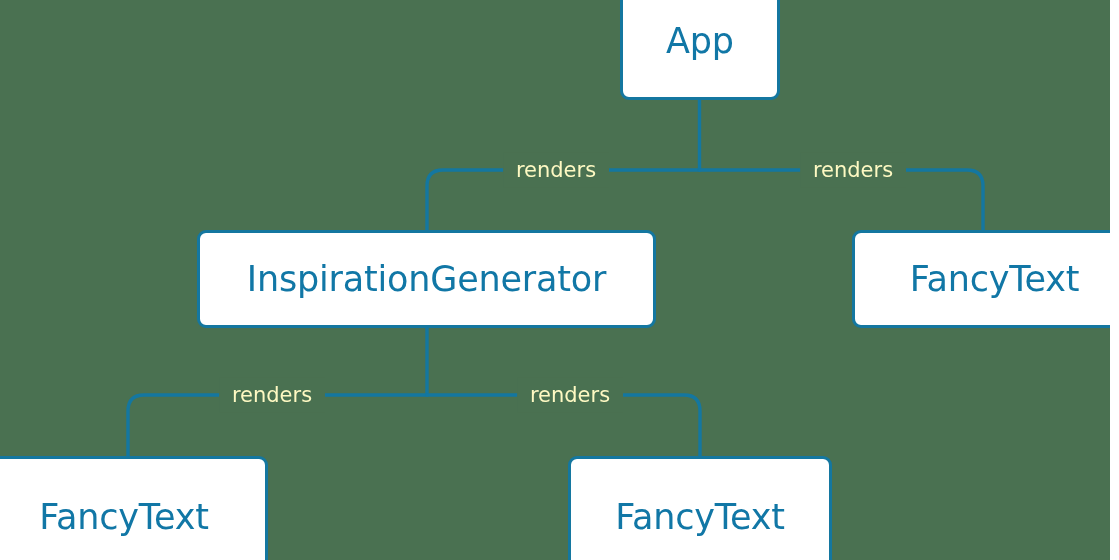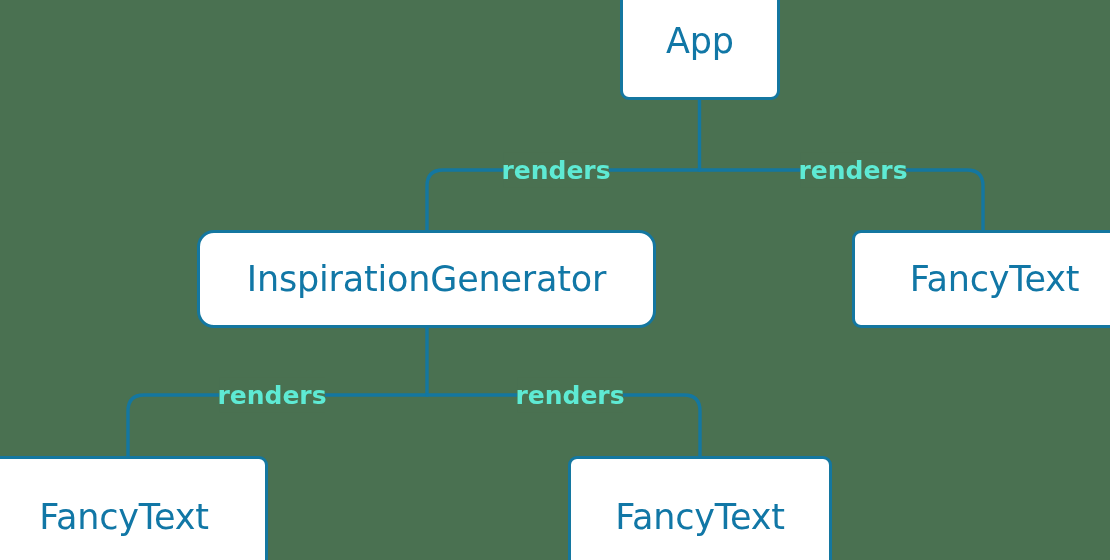--- a/index.html
+++ b/index.html
@@ -41,32 +41,32 @@
   .node-label {
     color: #1177a6;
     font-size: 35px;
     font-weight: 400;
     letter-spacing: -0.2px;
     line-height: 1;
     white-space: nowrap;
   }
   .edge-label {
     position: absolute;
-    color: #5eead4;
-    font-size: 25px;
-    font-weight: 700;
+    color: #fef9c3;
+    font-size: 21px;
+    font-weight: 400;
     line-height: 1;
     white-space: nowrap;
     z-index: 4;
     transform: translate(-50%, -50%);
   }
 
   
   #node-app          { left: 620px; top: -18px;  width: 160px; height: 118px; }
-  #node-inspiration  { left: 197px; top: 230px;  width: 459px; height: 98px; border-radius: 17px;  }
+  #node-inspiration  { left: 197px; top: 230px;  width: 459px; height: 98px;  }
   #node-fancytext-1  { left: 852px; top: 230px;  width: 285px; height: 98px;  }
   #node-fancytext-2  { left: -20px; top: 456px;  width: 288px; height: 122px; }
   #node-copyright    { left: 568px; top: 456px;  width: 264px; height: 122px; }
 
   
   #label-app-inspiration  { left: 556px; top: 170px; }
   #label-app-fancytext    { left: 853px; top: 170px; }
   #label-insp-fancytext   { left: 272px; top: 395px; }
   #label-insp-copyright   { left: 570px; top: 395px; }
 </style>

